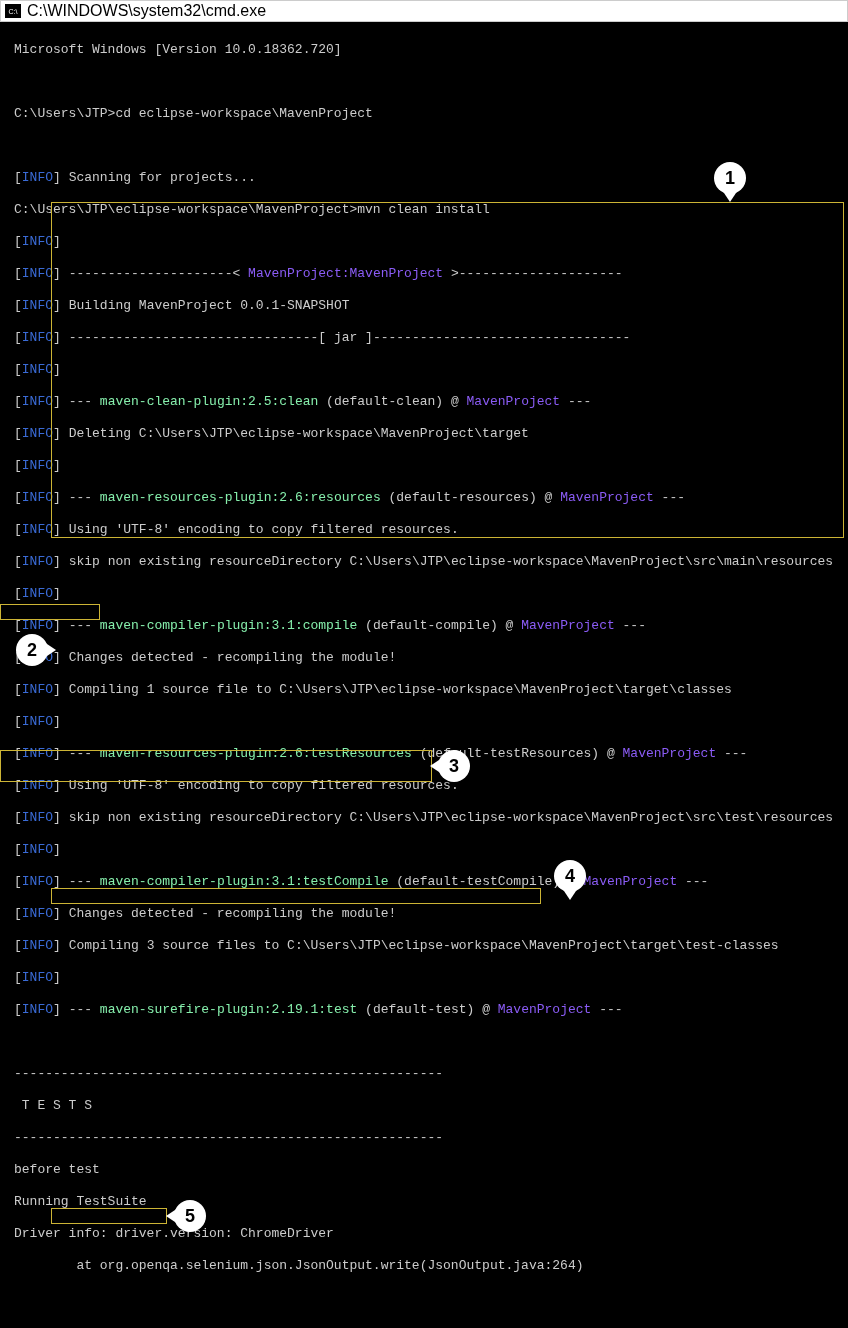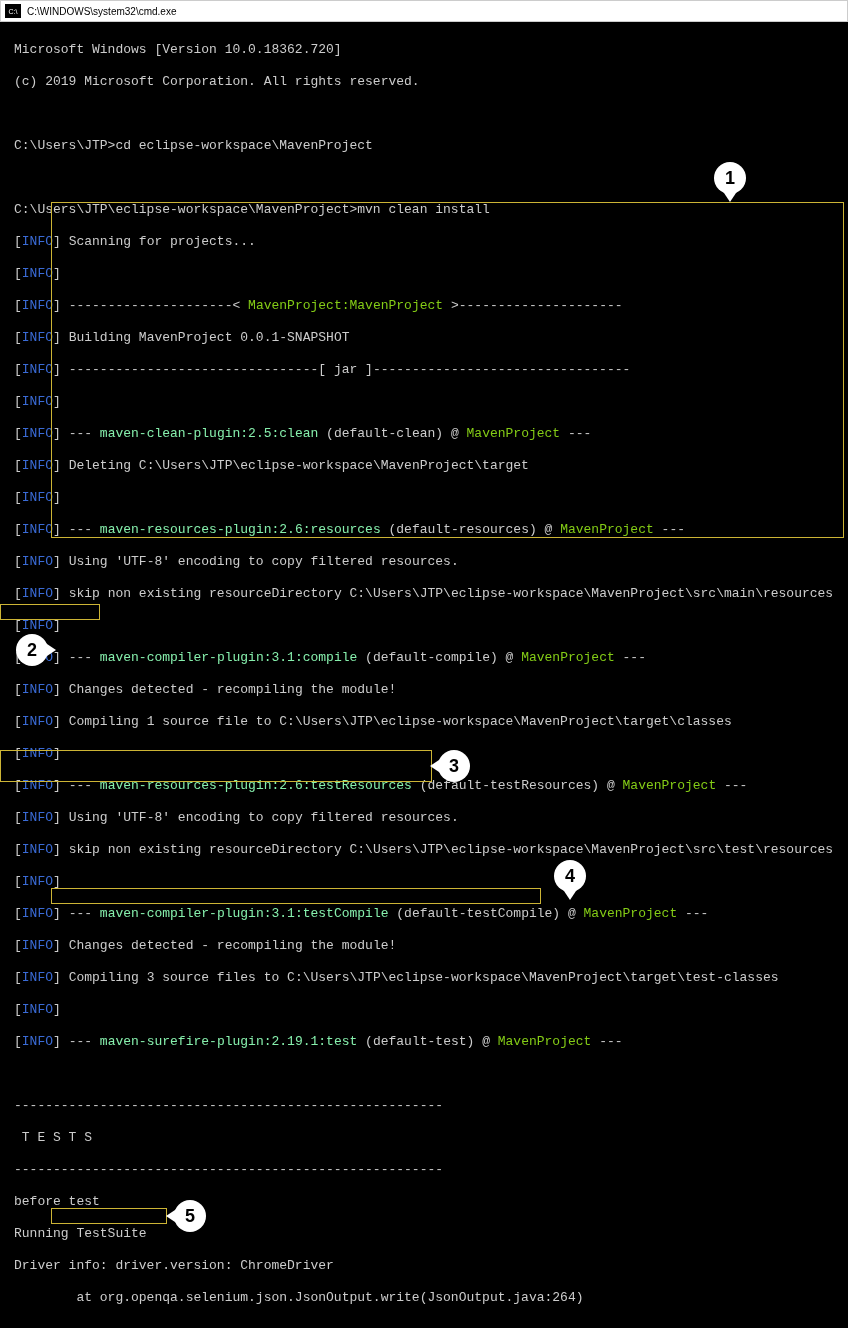--- a/index.html
+++ b/index.html
@@ -26,36 +26,36 @@
     line-height: 7px;
     padding: 1px;
     margin-right: 6px;
     font-family: sans-serif;
     display: flex;
     align-items: center;
     justify-content: center;
   }
   .title-text {
     font-family: "Segoe UI", Tahoma, sans-serif;
-    font-size: 10px;
+    font-size: 16px;
     color: #000;
   }
   .terminal {
     background: #000;
     color: #ccc;
     padding: 4px 2px;
     line-height: 16px;
     white-space: pre;
     overflow: hidden;
     position: relative;
   }
   .line { white-space: pre; padding-left: 12px; }
   .blue { color: #3a6bd6; }
   .green { color: #86efac; }
-  .teal { color: #84cc16; }
+  .teal { color: #8b5cf6; }
   .box-yellow {
     border: 1px solid #ccb435;
     position: absolute;
     pointer-events: none;
   }
   .callout {
     position: absolute;
     width: 32px;
     height: 32px;
     border-radius: 50%;
@@ -96,26 +96,25 @@
 </head>
 <body>
 
 <div class="title-bar">
   <div class="icon">C:\</div>
   <div class="title-text">C:\WINDOWS\system32\cmd.exe</div>
 </div>
 
 <div class="terminal">
 <div class="line">Microsoft Windows [Version 10.0.18362.720]</div>
-<div class="line">(c) 2019 Microsoft Corporation. All rights reserved.</div>
 <div class="line"> </div>
 <div class="line">C:\Users\JTP&gt;cd eclipse-workspace\MavenProject</div>
 <div class="line"> </div>
+<div class="line">[<span class="blue">INFO</span><span>] Scanning for projects...</span></div>
 <div class="line">C:\Users\JTP\eclipse-workspace\MavenProject&gt;mvn clean install</div>
-<div class="line">[<span class="blue">INFO</span><span>] Scanning for projects...</span></div>
 <div class="line">[<span class="blue">INFO</span>]</div>
 <div class="line">[<span class="blue">INFO</span><span>] ---------------------&lt; </span><span class="teal">MavenProject:MavenProject</span><span> &gt;---------------------</span></div>
 <div class="line">[<span class="blue">INFO</span><span>] Building MavenProject 0.0.1-SNAPSHOT</span></div>
 <div class="line">[<span class="blue">INFO</span><span>] --------------------------------[ jar ]---------------------------------</span></div>
 <div class="line">[<span class="blue">INFO</span>]</div>
 <div class="line">[<span class="blue">INFO</span>] <span>--- </span><span class="green">maven-clean-plugin:2.5:clean</span><span> (default-clean) @ </span><span class="teal">MavenProject</span><span> ---</span></div>
 <div class="line">[<span class="blue">INFO</span>] <span>Deleting C:\Users\JTP\eclipse-workspace\MavenProject\target</span></div>
 <div class="line">[<span class="blue">INFO</span>]</div>
 <div class="line">[<span class="blue">INFO</span>] <span>--- </span><span class="green">maven-resources-plugin:2.6:resources</span><span> (default-resources) @ </span><span class="teal">MavenProject</span><span> ---</span></div>
 <div class="line">[<span class="blue">INFO</span>] <span>Using 'UTF-8' encoding to copy filtered resources.</span></div>

